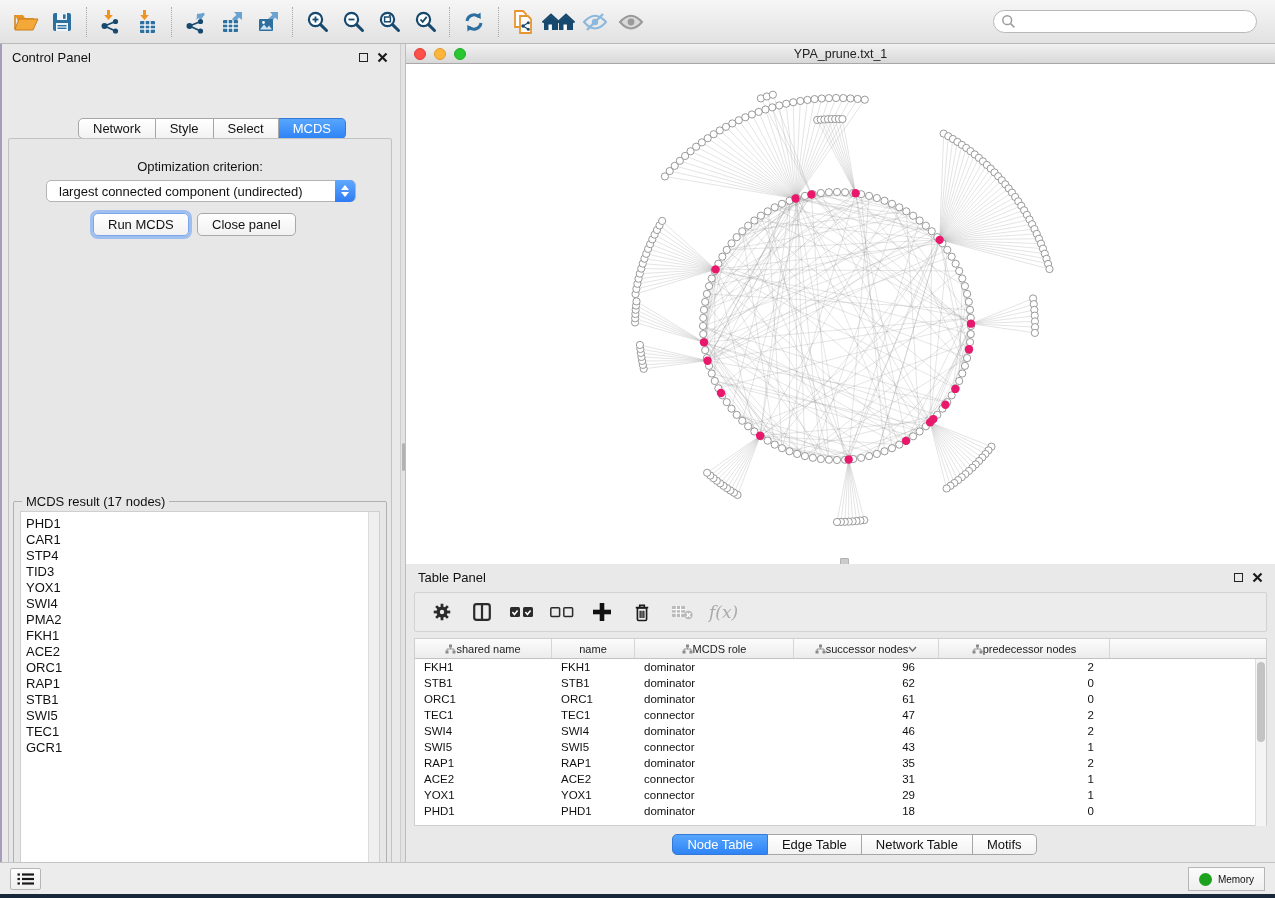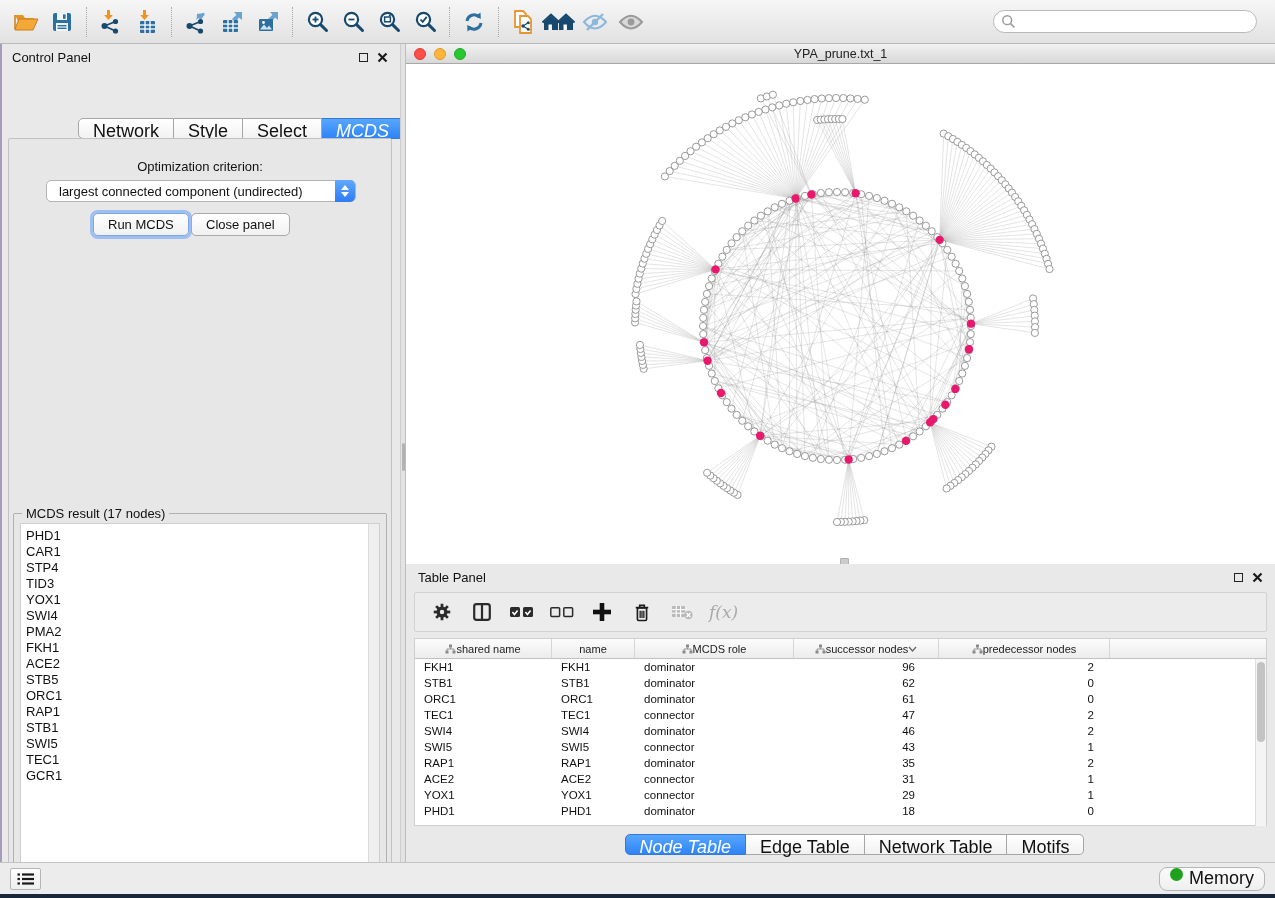--- a/index.html
+++ b/index.html
@@ -18,39 +18,39 @@
     border:1px solid #b9b9b9; border-radius:12px; display:flex; align-items:center; padding:0 7px; }
   .searchwrap input { border:none; outline:none; flex:1; font-size:12px; background:transparent; }
 
   
   .cpanel { position:absolute; left:0; top:44px; width:400px; height:818px; background:#e9e9e9; }
   .panel-head { position:absolute; left:0; top:0; width:100%; height:26px; display:flex; align-items:center; padding:0 12px; }
   .panel-title { font-size:13px; color:#111; }
   .winbtns { margin-left:auto; display:flex; gap:9px; align-items:center; }
   .float-ico { width:9px; height:9px; border:1.6px solid #222; display:inline-block; }
   .segbar { position:absolute; display:flex; height:21px; }
-  .seg { font-size:18px; color:#111; background:linear-gradient(180deg,#ffffff,#f2f2f2);
+  .seg { font-size:13px; color:#111; background:linear-gradient(180deg,#ffffff,#f2f2f2);
     border:1px solid #a6a6a6; border-left:none; padding:2px 14px 0; height:21px; }
   .seg:first-child { border-left:1px solid #a6a6a6; border-radius:5px 0 0 5px; }
   .seg:last-child { border-radius:0 5px 5px 0; }
-  .seg.active { background:linear-gradient(180deg,#57a6fd,#2f84f6); color:#fff; border-color:#3579d8;font-style:italic; }
+  .seg.active { background:linear-gradient(180deg,#57a6fd,#2f84f6); color:#fff; border-color:#3579d8; }
   .tabpanel { position:absolute; left:8px; top:94px; width:384px; height:748px;
     background:#e7e7e7; border:1px solid #c2c2c2; border-radius:2px; }
   .optlabel { position:absolute; left:0; top:20px; width:100%; text-align:center; font-size:13px; color:#111; }
   .selectbox { position:absolute; left:37px; top:41px; width:310px; height:22px; background:#fff;
     border:1px solid #b4b4b4; border-radius:5px; display:flex; align-items:center; font-size:13px; }
   .selectbox .val { padding-left:12px; color:#111; }
   .stepper { margin-left:auto; width:20px; height:22px; border-radius:0 5px 5px 0;
     background:linear-gradient(180deg,#5fa9ff,#2e7bf3); display:flex; flex-direction:column; align-items:center; justify-content:center; gap:2px; }
   .tri-up { width:0; height:0; border-left:4px solid transparent; border-right:4px solid transparent; border-bottom:5px solid #fff; }
   .tri-dn { width:0; height:0; border-left:4px solid transparent; border-right:4px solid transparent; border-top:5px solid #fff; }
   .btn { position:absolute; height:23px; background:linear-gradient(180deg,#ffffff,#f1f1f1);
     border:1px solid #a9a9a9; border-radius:5px; font-size:13px; color:#111; padding:0 14px; }
   .btn.focusring { box-shadow:0 0 0 3px rgba(88,151,251,.5); border-color:#7ba7e8; }
-  .groupbox { position:absolute; left:4px; top:374px; width:374px; height:371px; border:1px solid #b0b0b0; border-radius:2px; }
+  .groupbox { position:absolute; left:4px; top:362px; width:374px; height:371px; border:1px solid #b0b0b0; border-radius:2px; }
   .grouplegend { position:absolute; left:8px; top:-8px; background:#e7e7e7; padding:0 4px; font-size:13px; color:#111; }
   .listbox { position:absolute; left:6px; top:9px; right:6px; bottom:6px; background:#fff; border:1px solid #cfcfcf; overflow:hidden; }
   .listbox .track { position:absolute; right:0; top:0; width:11px; height:100%; background:#efefef; border-left:1px solid #dcdcdc; }
   .list-item { font-size:13px; color:#111; line-height:16px; padding-left:5px; }
 
   
   .vdiv { position:absolute; left:400px; top:44px; width:6px; height:818px; background:#e3e3e3; border-left:1px solid #cdcdcd; border-right:1px solid #bdbdbd; }
   .vthumb { position:absolute; left:1px; top:399px; width:3px; height:28px; background:#b2b2b2; border-radius:2px; }
 
   
@@ -78,21 +78,21 @@
   .td { font-size:11.5px; color:#111; line-height:16px; white-space:nowrap; overflow:hidden; }
   .vscroll { position:absolute; right:0; top:20px; width:11px; height:167px; background:#f4f4f4; border-left:1px solid #dddddd; }
   .vscroll .thumb { position:absolute; left:1px; top:3px; width:8px; height:80px; background:#c3c3c3; border-radius:4px; }
   .ttabs { position:absolute; top:270px; left:0; width:100%; display:flex; justify-content:center; }
 
   
   .statusbar { position:absolute; left:0; top:862px; width:1275px; height:32px; background:#ececec; border-top:1px solid #c4c4c4; }
   .console-btn { position:absolute; left:10px; top:5px; width:31px; height:22px; background:linear-gradient(180deg,#fdfdfd,#efefef);
     border:1px solid #b6b6b6; border-radius:2px; display:flex; align-items:center; justify-content:center; }
   .mem-btn { position:absolute; right:10px; top:4px; height:24px; background:linear-gradient(180deg,#fbfbfb,#efefef);
-    border:1px solid #b6b6b6; border-radius:8px; display:flex; gap:6px; padding:0 10px; font-size:18px; color:#111; }
+    border:1px solid #b6b6b6; border-radius:0; display:flex; align-items:center; gap:6px; padding:0 10px; font-size:10px; color:#111; }
   .mem-dot { width:13px; height:13px; border-radius:50%; background:#1ca21c; }
 </style>
 </head>
 <body>
 
 <div class="app">
 
   <div class="toolbar">
     <button class="tbtn">
         <svg width="27" height="24" viewBox="0 0 27 24">
@@ -283,35 +283,34 @@
     <div class="tabpanel">
       <div class="optlabel">Optimization criterion:</div>
       <div class="selectbox">
         <span class="val">largest connected component (undirected)</span>
         <span class="stepper">
             <span class="tri-up"></span>
             <span class="tri-dn"></span>
           </span>
       </div>
       <button class="btn focusring" style="left:84px; top:74px;">Run MCDS</button>
-      <button class="btn" style="left:182px; top:74px;">Close panel</button>
+      <button class="btn" style="left:188px; top:74px;">Close panel</button>
       <div class="groupbox">
         <span class="grouplegend">MCDS result (17 nodes)</span>
         <div class="listbox">
           <div id="mcds-list" style="padding-top:4px;">
               <div class="list-item">PHD1</div>
               <div class="list-item">CAR1</div>
               <div class="list-item">STP4</div>
               <div class="list-item">TID3</div>
               <div class="list-item">YOX1</div>
               <div class="list-item">SWI4</div>
               <div class="list-item">PMA2</div>
               <div class="list-item">FKH1</div>
               <div class="list-item">ACE2</div>
-              <div class="list-item">STB5</div>
               <div class="list-item">ORC1</div>
               <div class="list-item">RAP1</div>
               <div class="list-item">STB1</div>
               <div class="list-item">SWI5</div>
               <div class="list-item">TEC1</div>
               <div class="list-item">GCR1</div>
             </div>
           <div class="track"></div>
         </div>
       </div>

